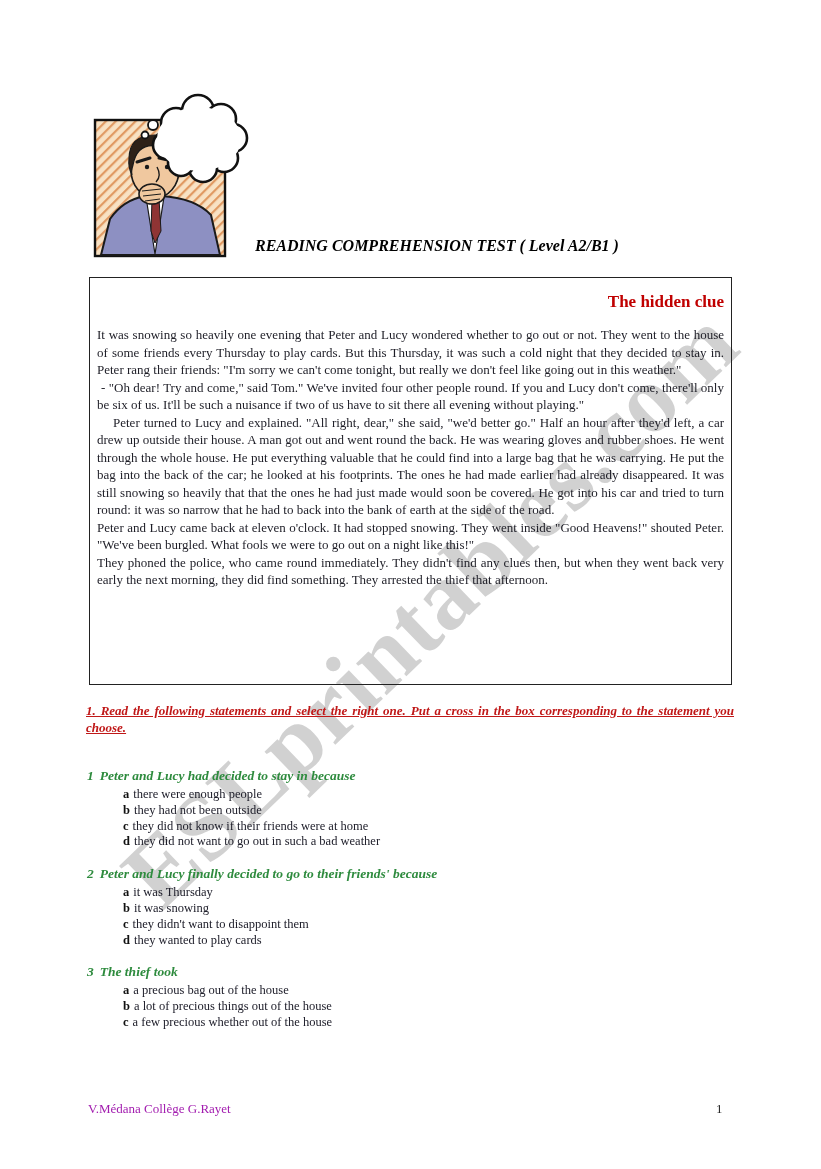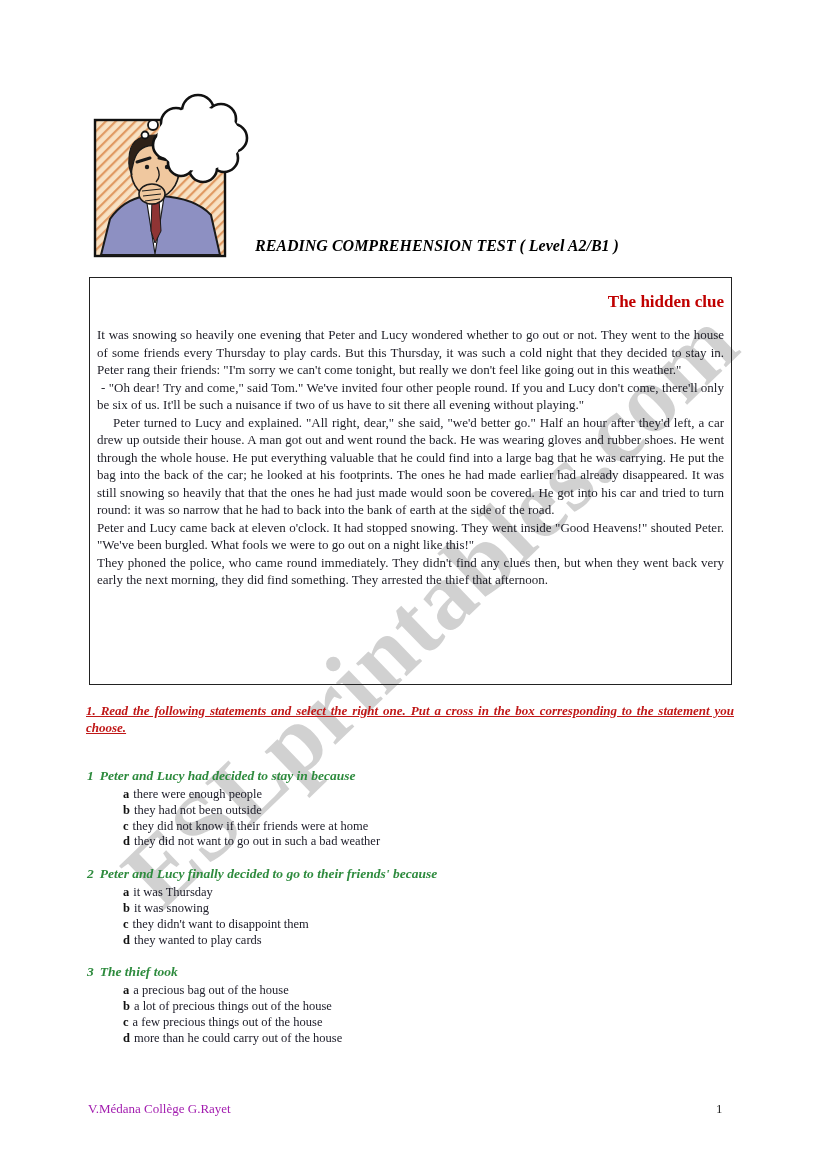--- a/index.html
+++ b/index.html
@@ -158,22 +158,21 @@
         <div class="option"><span class="opt-letter">a</span><span>it was Thursday</span></div>
         <div class="option"><span class="opt-letter">b</span><span>it was snowing</span></div>
         <div class="option"><span class="opt-letter">c</span><span>they didn't want to disappoint them</span></div>
         <div class="option"><span class="opt-letter">d</span><span>they wanted to play cards</span></div>
       </div>
 
       <div class="question">
         <div class="q-prompt"><span class="q-num">3</span><span>The thief took</span></div>
         <div class="option"><span class="opt-letter">a</span><span>a precious bag out of the house</span></div>
         <div class="option"><span class="opt-letter">b</span><span>a lot of precious things out of the house</span></div>
-        <div class="option"><span class="opt-letter">c</span><span>a few precious things out of the house</span></div>
-        <div class="option"><span class="opt-letter">d</span><span>more than he could carry out of the house</span></div>
+        <div class="option"><span class="opt-letter">c</span><span>a few precious whether out of the house</span></div>
       </div>
 
     </div>
 
     <div class="footer-left">V.Médana Collège G.Rayet</div>
     <div class="footer-page">1</div>
 
   </div>
 </div>
 

